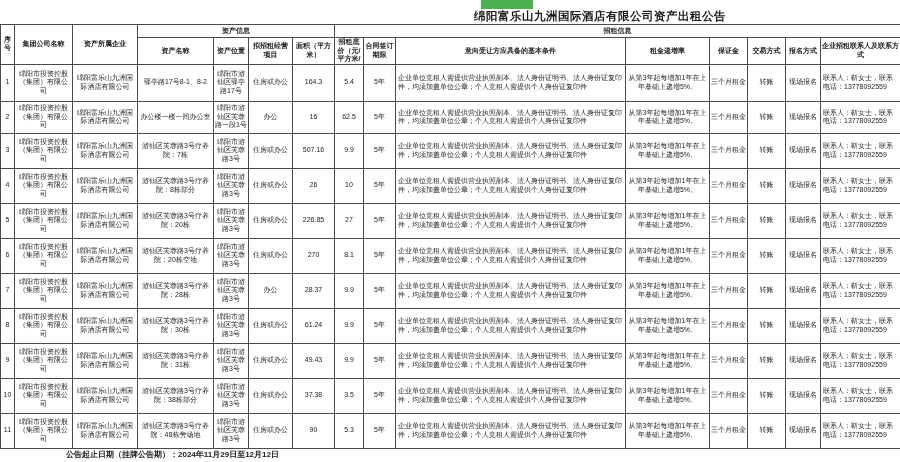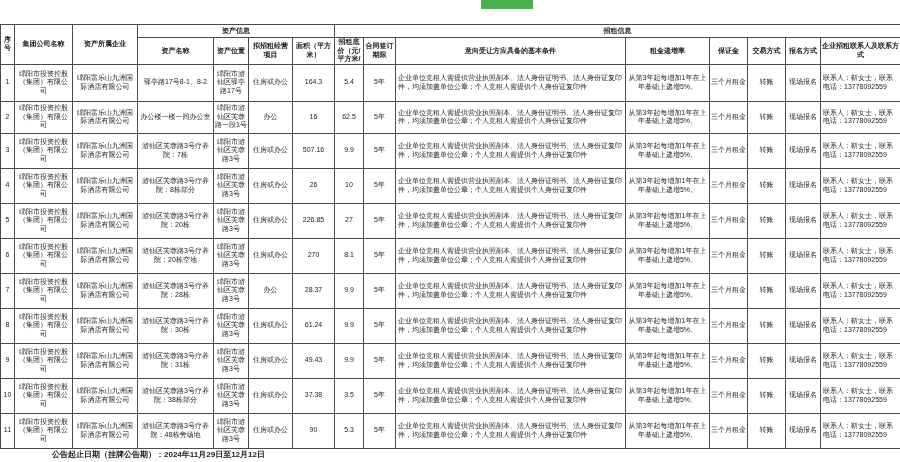--- a/index.html
+++ b/index.html
@@ -12,27 +12,28 @@
   th,td{border:1px solid #4a4a4a;font-size:7px;line-height:8.5px;text-align:center;
         vertical-align:middle;padding:0 1px;overflow:hidden;font-weight:normal;
         word-break:break-all;}
   thead tr.group-row{height:13px;}
   thead tr.col-row{height:24px;}
   thead th{font-weight:bold;}
   tbody tr{height:35px;}
   tbody tr:nth-child(1){height:37px;}
   tbody tr:nth-child(2){height:32px;}
   td.left{text-align:left;padding:0 2px;}
-  #footer{position:absolute;left:52px;top:449px;font-size:8px;font-weight:bold;}
+  #footer{position:absolute;left:66px;top:449px;font-size:8px;font-weight:bold;}
 </style>
 </head>
 <body>
 
 <div id="page">
   <div id="green-block" style="background: rgb(76, 175, 80);"></div>
+  <div id="title">绵阳富乐山九洲国际酒店有限公司资产出租公告</div>
 
   <table>
     <colgroup>
       <col style="width:14px">
         <col style="width:58px">
         <col style="width:65px">
       <col style="width:76px">
         <col style="width:35px">
         <col style="width:44px">
       <col style="width:42px">

